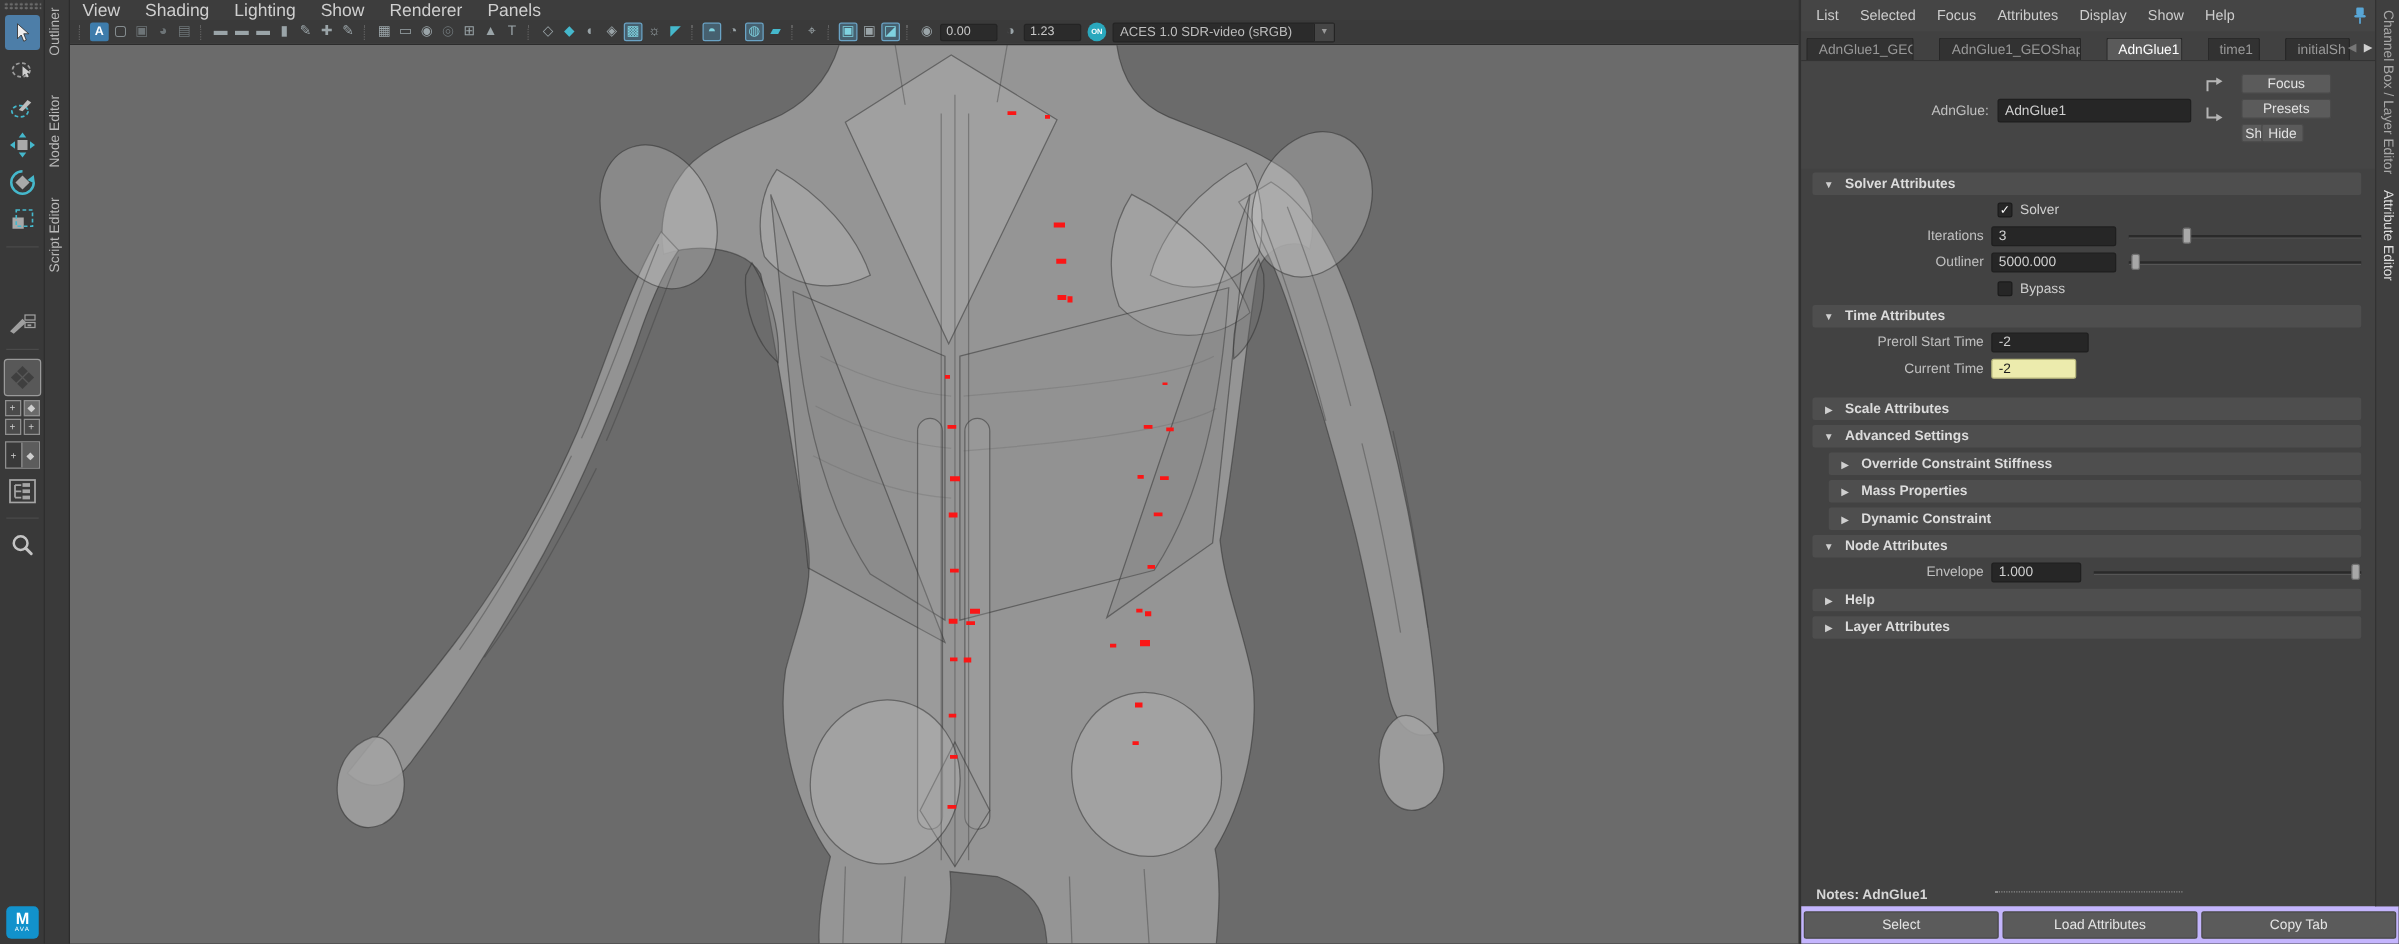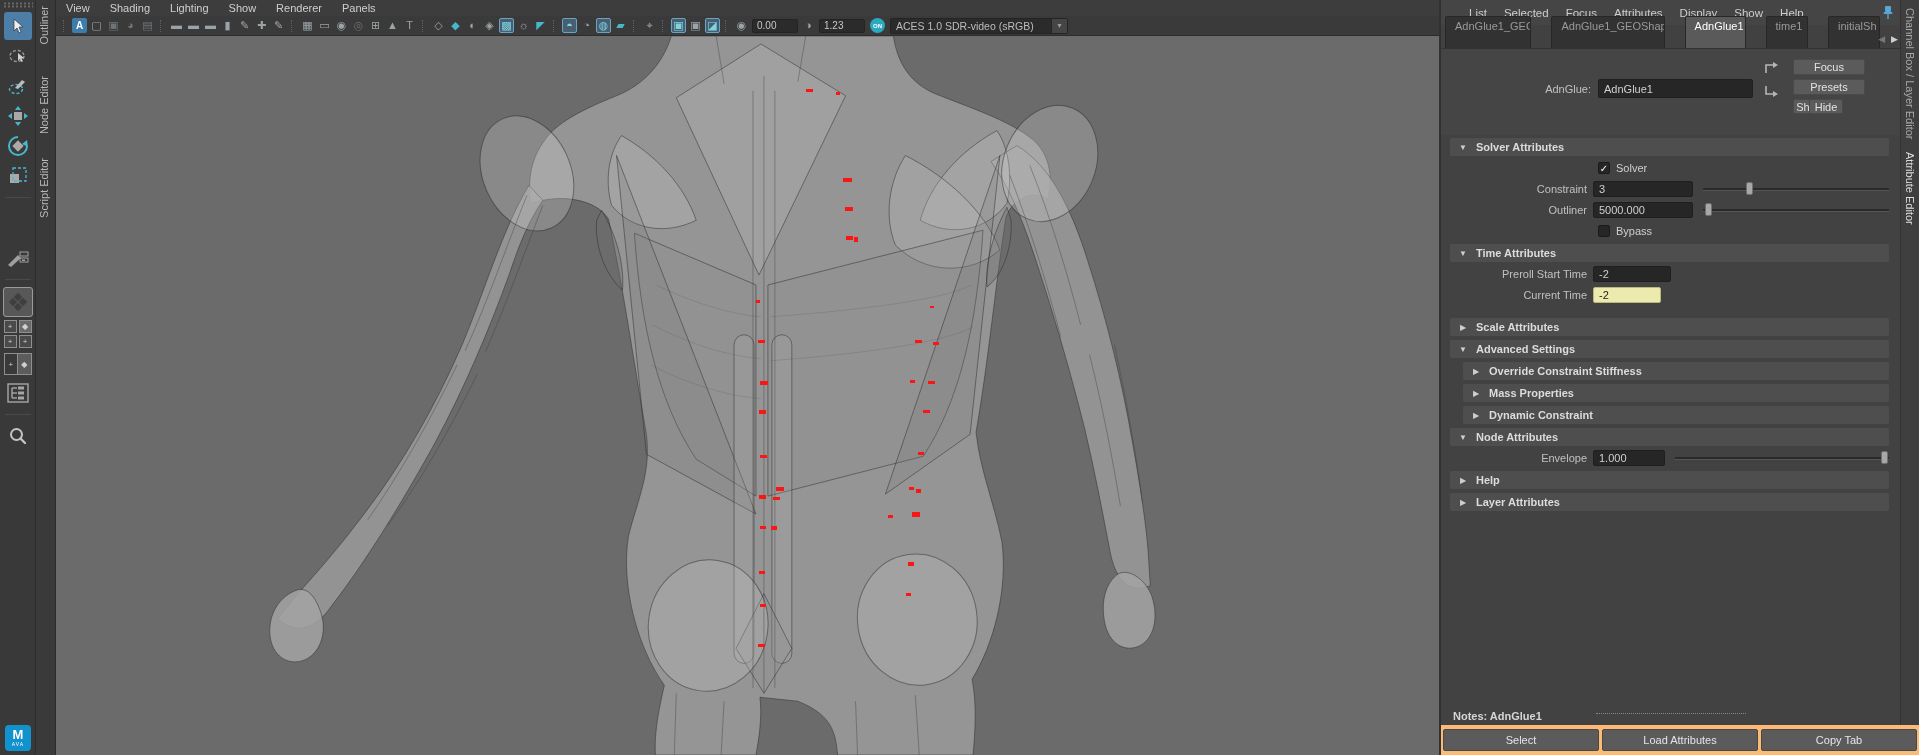--- a/index.html
+++ b/index.html
@@ -28,21 +28,21 @@
   .maya-logo .ava { font-size:5px; letter-spacing:1px; line-height:6px; }
 
   
   .side-tabs { width:20px; background:#3a3a3a; position:relative; border-right:1px solid #2c2c2c; }
   .vtab-l { position:absolute; left:2px; writing-mode:vertical-rl; transform:rotate(180deg);
     color:#b9b9b9; font-size:11px; white-space:nowrap; }
 
   
   .vp { flex:1; display:flex; flex-direction:column; min-width:0; }
   .vp-menubar { height:16px; background:#3d3d3d; display:flex; align-items:center; gap:20px; padding-left:10px; }
-  .vp-menubar span { color:#cfcfcf; font-size:11px; cursor:default; }
+  .vp-menubar span { color:#cfcfcf; font-size:14px; cursor:default; }
   .vp-toolbar { height:19px; background:#3a3a3a; display:flex; align-items:center; padding:0 3px; }
   .ti { min-width:15px; height:15px; display:flex; align-items:center; justify-content:center;
     color:#9aa4a8; font-size:11px; line-height:15px; margin:0 1px; }
   .ti.dim { color:#6d7477; }
   .ti.cyan { color:#45b8cc; }
   .ti.badge { background:#3e7cab; color:#fff; font-weight:bold; font-size:10px; border-radius:2px; }
   .ti.hl { border:1px solid #6aa3c5; background:#46606f; border-radius:2px; color:#7fd2e0; }
   .tsep { width:4px; height:12px; border-left:1px dotted #5f5f5f; margin:0 4px; }
   .tfield { width:46px; height:14px; background:#2b2b2b; border:1px solid #242424; border-radius:2px;
     color:#c8c8c8; font-size:10px; padding:0 4px; margin:0 2px; line-height:12px; }
@@ -53,25 +53,25 @@
   .vt-select .val { flex:1; padding-left:5px; color:#bdbdbd; font-size:10.5px; white-space:nowrap; overflow:hidden; }
   .vt-select .chev { width:16px; height:100%; background:#454545; display:flex; align-items:center; justify-content:center;
     color:#9a9a9a; font-size:7px; border-left:1px solid #242424; }
   .vp-view { position:relative; flex:1; background:#6b6b6b; border-top:1px solid #2c2c2c; overflow:hidden; }
   .vp-view svg { position:absolute; inset:0; }
   .marker { position:absolute; background:#fb1616; }
 
   
   .ae { width:480px; position:relative; background:#454545; border-left:2px solid #313131; display:flex; flex-direction:column; }
   .ae-inner { flex:1; display:flex; flex-direction:column; padding-right:19px; min-height:0; }
-  .ae-menubar { height:25px; display:flex; align-items:center; gap:17px; padding-left:28px; position:relative; background:#454545; }
+  .ae-menubar { height:25px; display:flex; align-items:center; gap:17px; padding-left:12px; position:relative; background:#454545; }
   .ae-menubar span { color:#cdcdcd; font-size:11.5px; }
   .pin { position:absolute; right:4px; top:4px; }
   .ae-tabs { height:24px; display:flex; align-items:flex-end; padding-left:4px; background:#414141; border-bottom:1px solid #333; position:relative; }
-  .ae-tab { height:32px; line-height:18px; padding:0 9px; background:#323232; border:1px solid #272727; border-bottom:none;
+  .ae-tab { height:18px; line-height:18px; padding:0 9px; background:#323232; border:1px solid #272727; border-bottom:none;
     border-radius:2px 2px 0 0; color:#999; margin-right:20px; white-space:nowrap; overflow:hidden; }
   .ae-tab.active { background:#5a5a5a; color:#fff; }
   .ae-tab.clip { max-width:52px; }
   .tab-arrows { position:absolute; right:2px; bottom:4px; display:flex; gap:6px; font-size:9px; }
   .tab-arrows .l { color:#777; } .tab-arrows .r { color:#cfcfcf; }
 
   .ae-head { height:86px; position:relative; background:#454545; }
   .nt-label { position:absolute; left:0; top:34px; width:150px; text-align:right; color:#c0c0c0; }
   .nt-input { position:absolute; left:157px; top:30px; width:155px; height:19px; background:#262626; border:1px solid #1f1f1f;
     border-radius:2px; color:#d0d0d0; padding:0 5px; font-size:11px; }
@@ -93,21 +93,21 @@
     color:#fff; font-size:10px; line-height:11px; text-align:center; }
   .chk + span { margin-left:6px; color:#cfcfcf; }
   .slider { flex:1; height:14px; position:relative; margin-left:10px; }
   .slider::before { content:""; position:absolute; left:0; right:0; top:6px; height:2px; background:#2a2a2a; border-bottom:1px solid #555; }
   .knob { position:absolute; top:0; width:7px; height:13px; background:#a8a8a8; border:1px solid #6f6f6f; border-radius:2px; }
   .sec-gap { height:10px; }
   .spacer { flex:1; }
   .notes-row { height:15px; position:relative; overflow:hidden; }
   .notes-txt { position:absolute; left:12px; top:0; font-weight:bold; color:#d6d6d6; }
   .notes-dots { position:absolute; left:155px; top:3px; width:150px; border-top:1px dotted #8a8a8a; }
-  .ae-footer { height:30px; background:#fdba74; display:flex; align-items:center; gap:3px; padding:0 2px; }
+  .ae-footer { height:30px; background:#c4b5fd; display:flex; align-items:center; gap:3px; padding:0 2px; }
   .foot-btn { flex:1; height:22px; background:#5b5b5b; border:1px solid #494949; border-radius:2px; color:#e5e5e5;
     display:flex; align-items:center; justify-content:center; }
 
   
   .right-strip { position:absolute; top:0; right:0; bottom:30px; width:19px; background:#3f3f3f; border-left:1px solid #323232; }
   .vtab-r { position:absolute; left:3px; writing-mode:vertical-rl; color:#a8a8a8; font-size:11px; white-space:nowrap; }
   .vtab-r.active { color:#dedede; }
 </style>
 </head>
 <body>
@@ -452,21 +452,21 @@
         <div class="sec-bar">
           <span class="tri">▼</span>
           <span>Solver Attributes</span>
         </div>
         <div class="row">
           <span class="rlabel"></span>
           <span class="chk">✓</span>
           <span>Solver</span>
         </div>
         <div class="row">
-          <span class="rlabel">Constraint</span>
+          <span class="rlabel">Iterations</span>
           <input class="rfield" style="width: 100px;" readonly="" value="3">
           <span class="slider">
               <span class="knob" style="left:23%"></span>
             </span>
         </div>
         <div class="row">
           <span class="rlabel">Outliner</span>
           <input class="rfield" style="width: 100px;" readonly="" value="5000.000">
           <span class="slider">
               <span class="knob" style="left:1%"></span>

